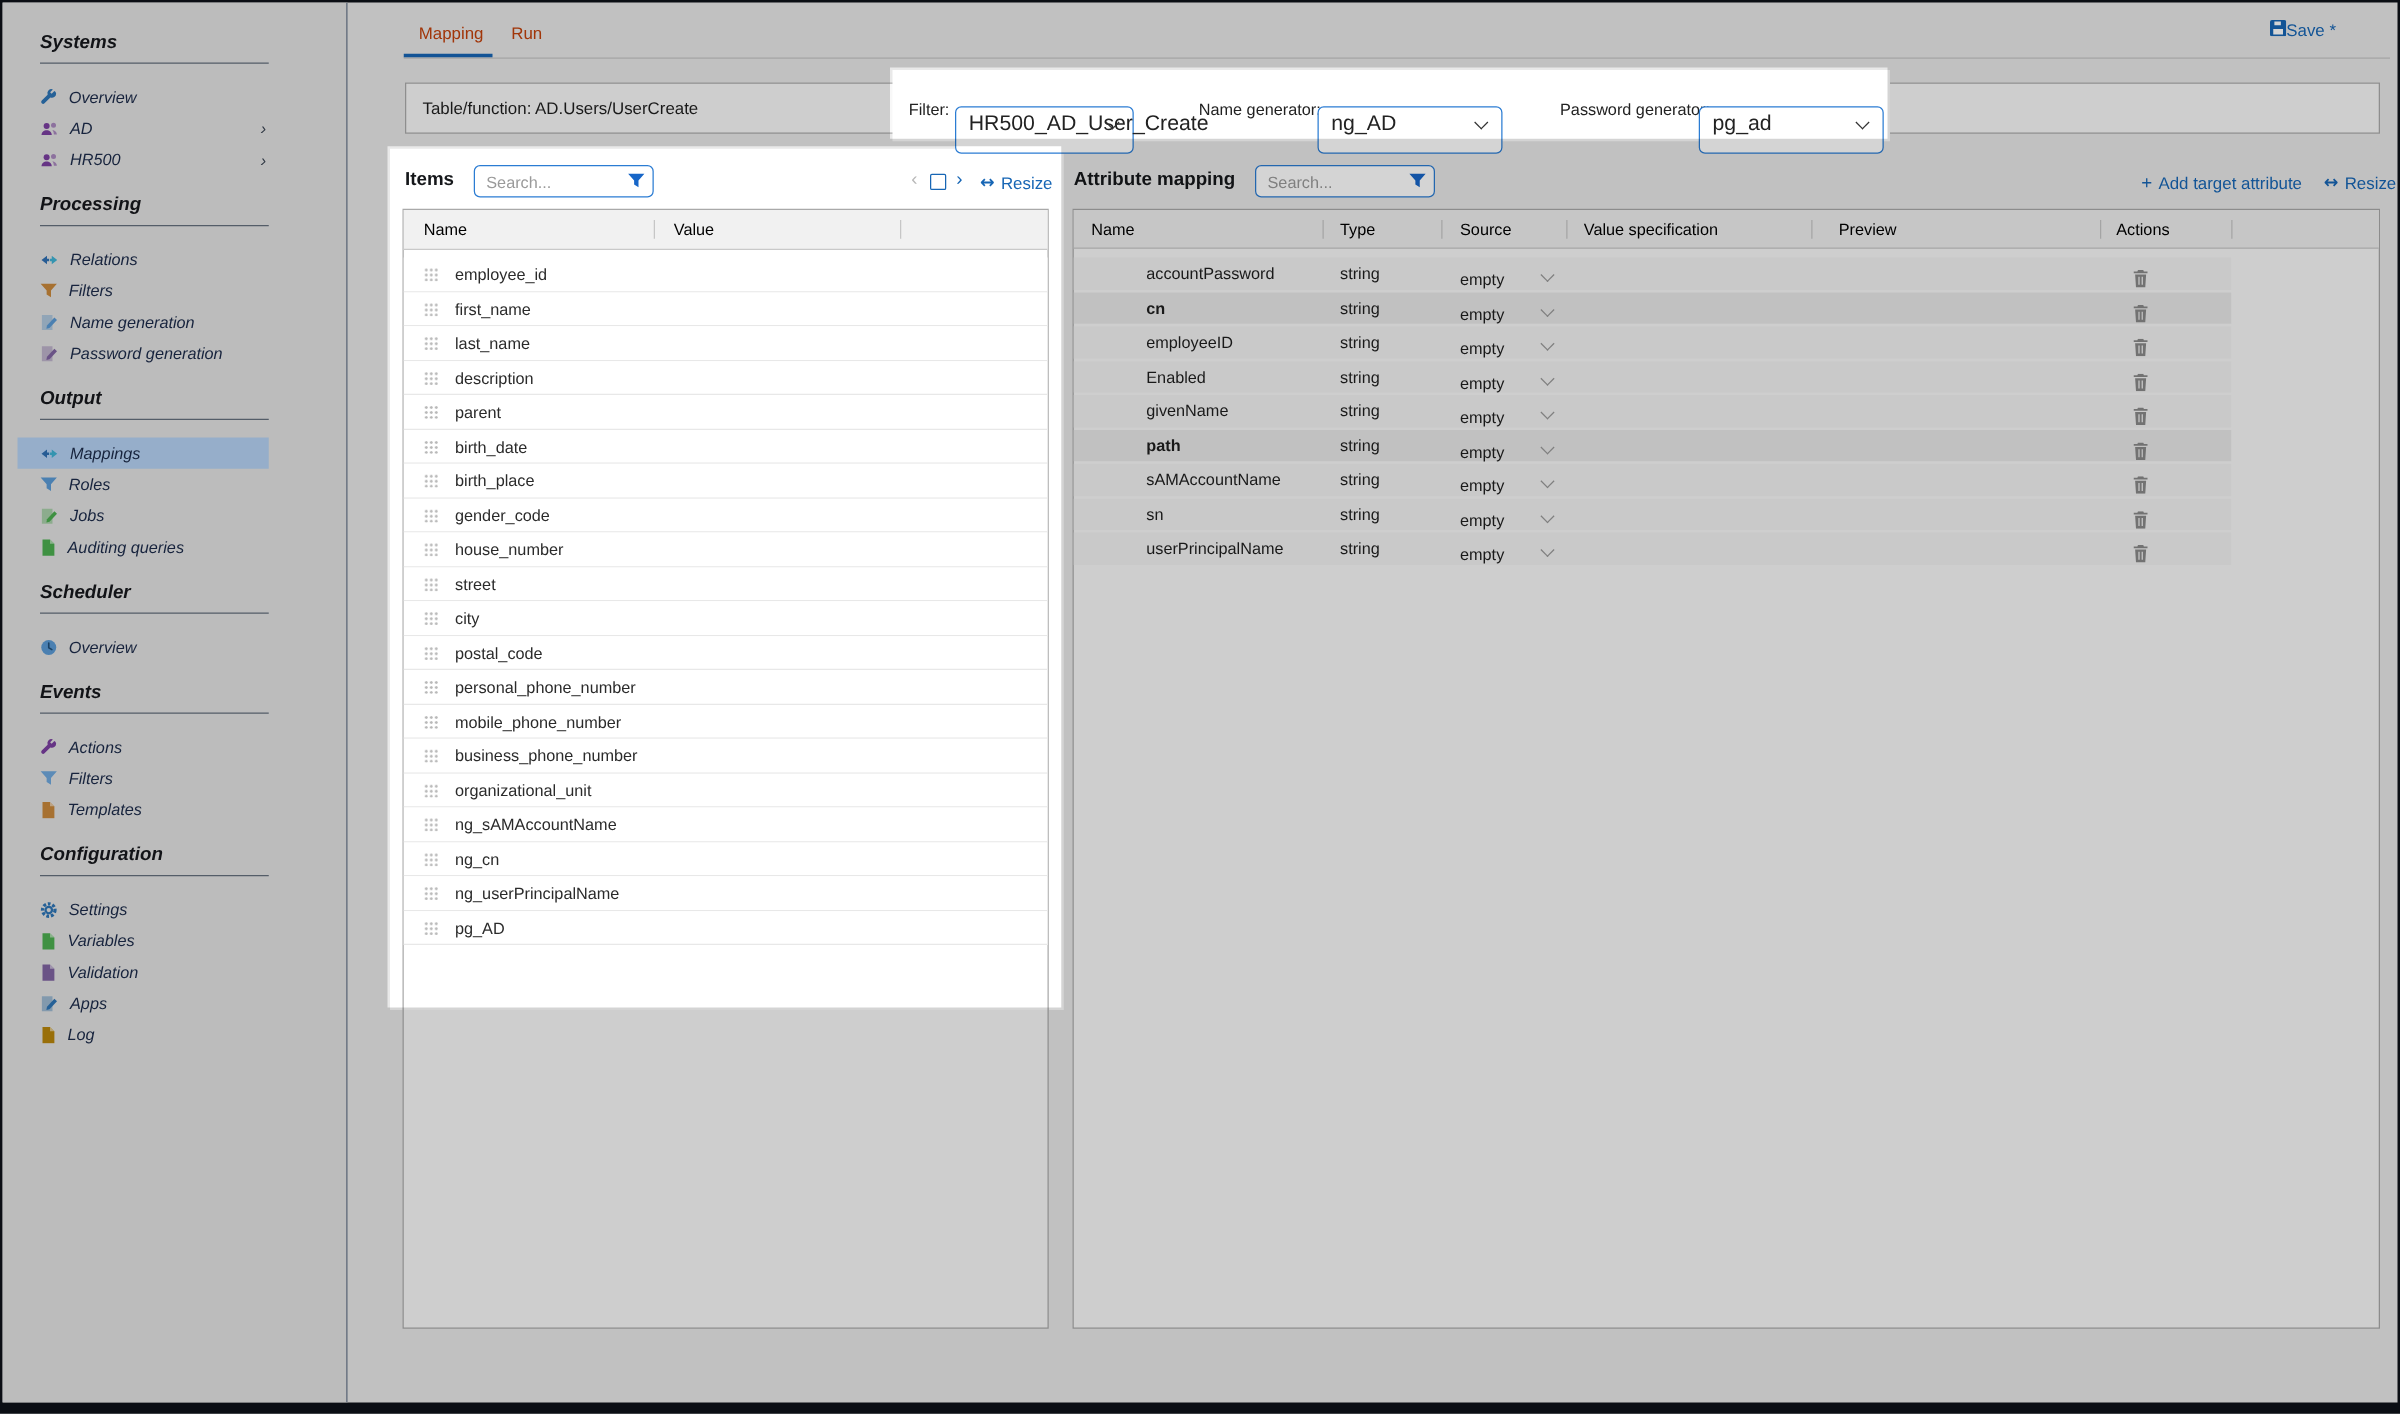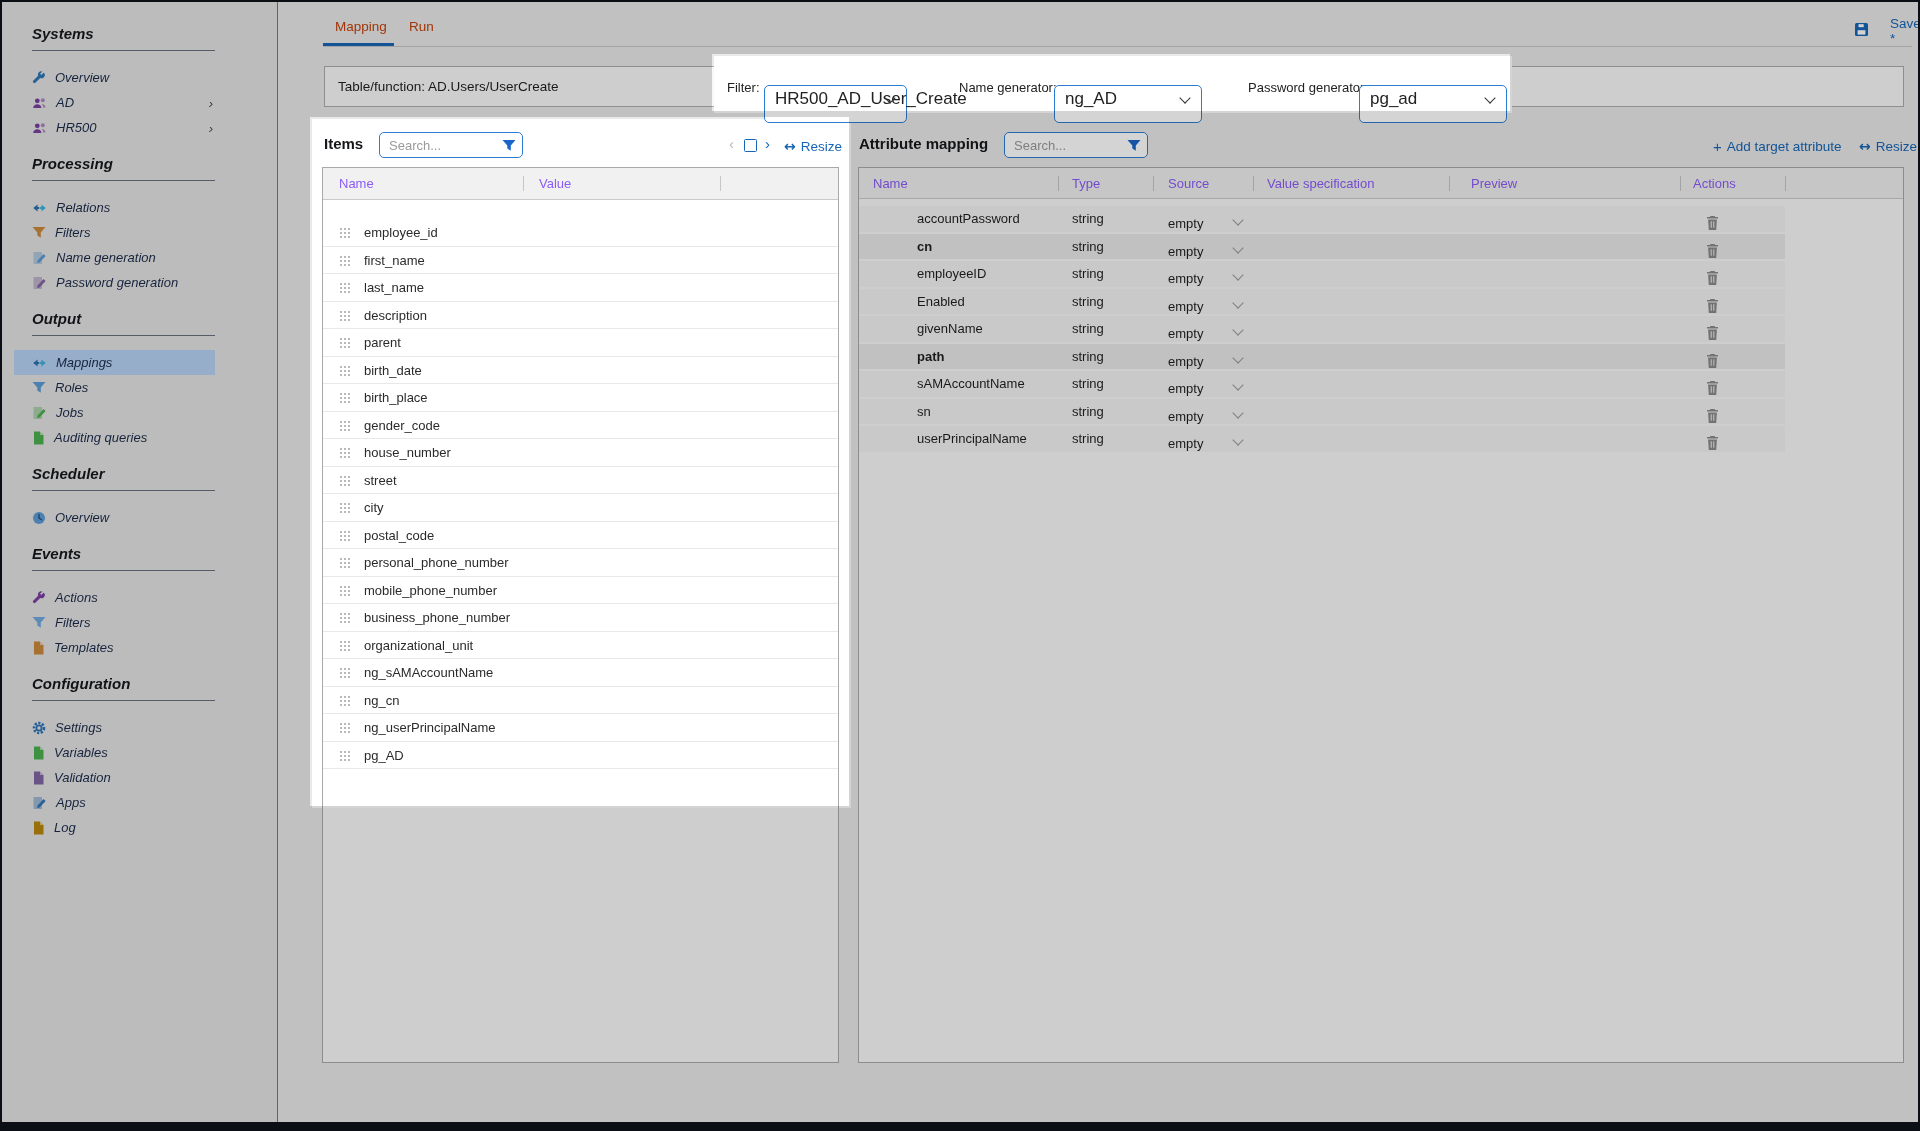--- a/index.html
+++ b/index.html
@@ -25,21 +25,21 @@
     font-size:13px;color:#3c4654;}
   .side-item svg{flex:0 0 auto;}
   .side-section{margin-bottom:9px;}
 
   
   .tab{position:absolute;top:17px;font-size:13.5px;color:#c2410c;cursor:pointer;}
   .tab-mapping{left:333px;}
   .tab-run{left:407px;}
   .tab-underline{position:absolute;left:321px;top:41px;width:71px;height:3px;background:#1766b5;}
   .tabs-baseline{position:absolute;left:321px;top:44px;width:1589px;height:1px;background:#c6c6c6;}
-  .save-btn{position:absolute;left:1853px;top:14px;display:flex;align-items:center;gap:22px;
+  .save-btn{position:absolute;left:1814px;top:14px;display:flex;align-items:center;gap:0;
     color:#1766b5;font-size:13.5px;cursor:pointer;}
 
   
   .filter-bar{position:absolute;left:322px;top:64px;width:1580px;height:41px;
     background:#f8f8f8;border:1px solid #ababab;box-sizing:border-box;}
   .tf-label{position:absolute;left:336px;top:77px;font-size:13.5px;color:#1f1f1f;}
   .spotlight{position:absolute;background:#fff;z-index:4;}
   .spot-1{left:712px;top:54px;width:798px;height:57px;}
   .spot-2{left:310px;top:117px;width:539px;height:689px;}
   .ctl-label{position:absolute;top:78px;font-size:13px;color:#222;z-index:6;}
@@ -66,23 +66,23 @@
     border:1.5px solid #1766b5;border-radius:1.5px;cursor:pointer;}
   .items-resize{position:absolute;left:782px;top:136px;z-index:6;}
   .attr-add{position:absolute;left:1711px;top:136px;z-index:2;}
   .attr-resize{position:absolute;left:1857px;top:136px;z-index:2;}
 
   
   .items-bg{position:absolute;left:320px;top:165px;width:517px;height:896px;background:#f8f8f8;z-index:3;}
   .items-table{position:absolute;left:320px;top:165px;width:517px;height:896px;z-index:6;
     border:1px solid #a9a9a9;box-sizing:border-box;}
   .thead{position:relative;height:31px;background:#f1f1f1;border-bottom:1px solid #c9c9c9;}
-  .th{position:absolute;top:8px;font-size:13px;color:#8b5cf6;}
+  .th{position:absolute;top:8px;font-size:13px;color:#000000;}
   .th-div{position:absolute;top:8px;height:15px;width:1px;background:#c6c6c6;}
-  .items-body{padding-top:19px;}
+  .items-body{padding-top:6px;}
   .item-row{position:relative;height:26.5px;border-bottom:1px solid #e8e8e8;background:#fff;cursor:grab;}
   .drag-handle{position:absolute;left:16px;top:8px;width:12px;height:11px;
     background-image:radial-gradient(circle,#b9b9b9 1px,transparent 1.2px);
     background-size:4px 4px;cursor:grab;}
   .item-row .lbl{position:absolute;left:41px;top:6px;font-size:13px;color:#2b2b2b;}
 
   
   .attr-table{position:absolute;left:856px;top:165px;width:1046px;height:896px;z-index:2;
     background:#f8f8f8;border:1px solid #a9a9a9;box-sizing:border-box;}
   .attr-thead{position:relative;height:30px;background:#efefef;border-bottom:1px solid #c9c9c9;}

